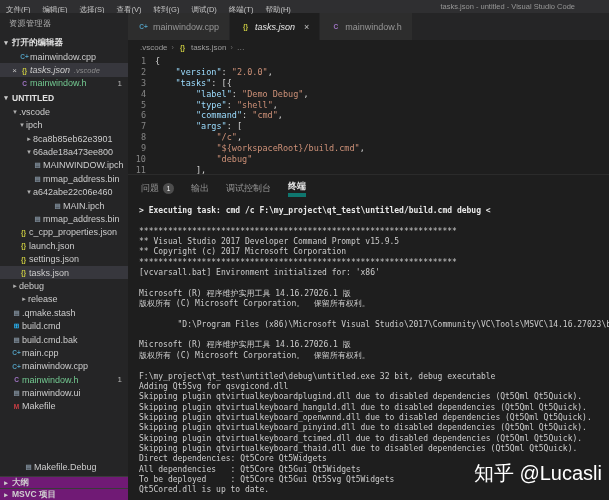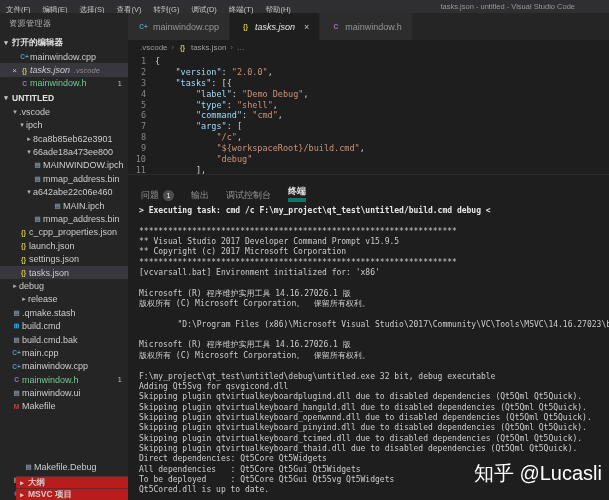--- a/index.html
+++ b/index.html
@@ -18,40 +18,40 @@
   .row{height:13.4px;display:flex;align-items:center;font-size:9px;color:#cccccc;position:relative;white-space:nowrap;cursor:pointer}
   .row.sel{background:#37373d}
   .row .arrow{color:#b0b0b0;font-size:7px;width:8px;text-align:center;flex-shrink:0}
   .ficon{width:11px;flex-shrink:0;font-size:6.5px;font-weight:bold;text-align:center}
   .fname{overflow:hidden;text-overflow:clip}
   .green{color:#73c991}
   .badge{position:absolute;right:6px;color:#b5b5b5;font-size:8px}
   .detail{color:#8c8c8c;font-size:7.5px;margin-left:4px;font-style:italic}
   .close-slot{width:9px;text-align:center;color:#c5c5c5;font-size:8px;flex-shrink:0}
   .oe{padding-left:10px}
-  .bottom-secs{position:absolute;bottom:0;left:16px;right:0;background:#b91c1c}
+  .bottom-secs{position:absolute;bottom:0;left:0;right:0;background:#701a75}
   .bottom-sec{height:12px;border-top:1px solid #3a3a3a;display:flex;align-items:center;font-size:8.5px;font-weight:bold;color:#d0d0d0;padding-left:2px;gap:2px}
   .bottom-sec .arrow{font-size:7px;width:8px;text-align:center;color:#cccccc}
   
   .editor-col{flex:1;display:flex;flex-direction:column;min-width:0;background:#1e1e1e}
   .tabs{height:27px;background:#252526;display:flex;flex-shrink:0}
   .tab{display:flex;align-items:center;gap:4px;padding:0 10px;font-size:9px;color:#969696;background:#2d2d2d;border-right:1px solid #252526;cursor:pointer}
   .tab.active{background:#1e1e1e;color:#e7e7e7}
   .tab .close{margin-left:5px;font-size:9px;color:#c5c5c5}
   .breadcrumb{height:14px;display:flex;align-items:center;font-size:8px;color:#9d9d9d;padding-left:12px;gap:4px;flex-shrink:0}
   .breadcrumb .sep{color:#6d6d6d;font-size:7px}
   .breadcrumb .ficon{width:9px}
   .code{height:120px;font-family:"DejaVu Sans Mono",monospace;font-size:8.5px;line-height:10.9px;padding-top:2px;flex-shrink:0;overflow:hidden}
   .cline{display:flex;height:10.9px}
   .lnum{width:27px;text-align:right;color:#858585;flex-shrink:0;padding-right:9px}
   .ctext{white-space:pre}
   .tk-p{color:#d4d4d4}.tk-k{color:#9cdcfe}.tk-s{color:#ce9178}
   
   .panel{flex:1;display:flex;flex-direction:column;border-top:1px solid #2b2b2b;min-height:0}
-  .panel-tabs{height:27px;display:flex;align-items:flex-end;padding-left:13px;gap:17px;flex-shrink:0}
+  .panel-tabs{height:27px;display:flex;align-items:center;padding-left:13px;gap:17px;flex-shrink:0}
   .ptab{font-size:9px;color:#969696;display:flex;gap:4px;align-items:center;cursor:pointer}
   .ptab.active{color:#e7e7e7;border-bottom:4px solid #0f766e;font-weight:bold}
   .pbadge{width:11px;height:11px;border-radius:50%;background:#4d4d4d;color:#ffffff;font-size:6.5px;display:flex;align-items:center;justify-content:center;font-weight:normal}
   .terminal{flex:1;font-family:"DejaVu Sans Mono",monospace;font-size:8px;line-height:10.35px;color:#cccccc;padding:4px 0 0 11px;white-space:pre;overflow:hidden}
   .tline{height:10.35px}
   .tline.bold{font-weight:bold;color:#e9e9e9}
   
   .watermark{position:absolute;right:7px;bottom:13px;font-size:20px;color:#ffffff;z-index:5}
 </style>
 </head>

